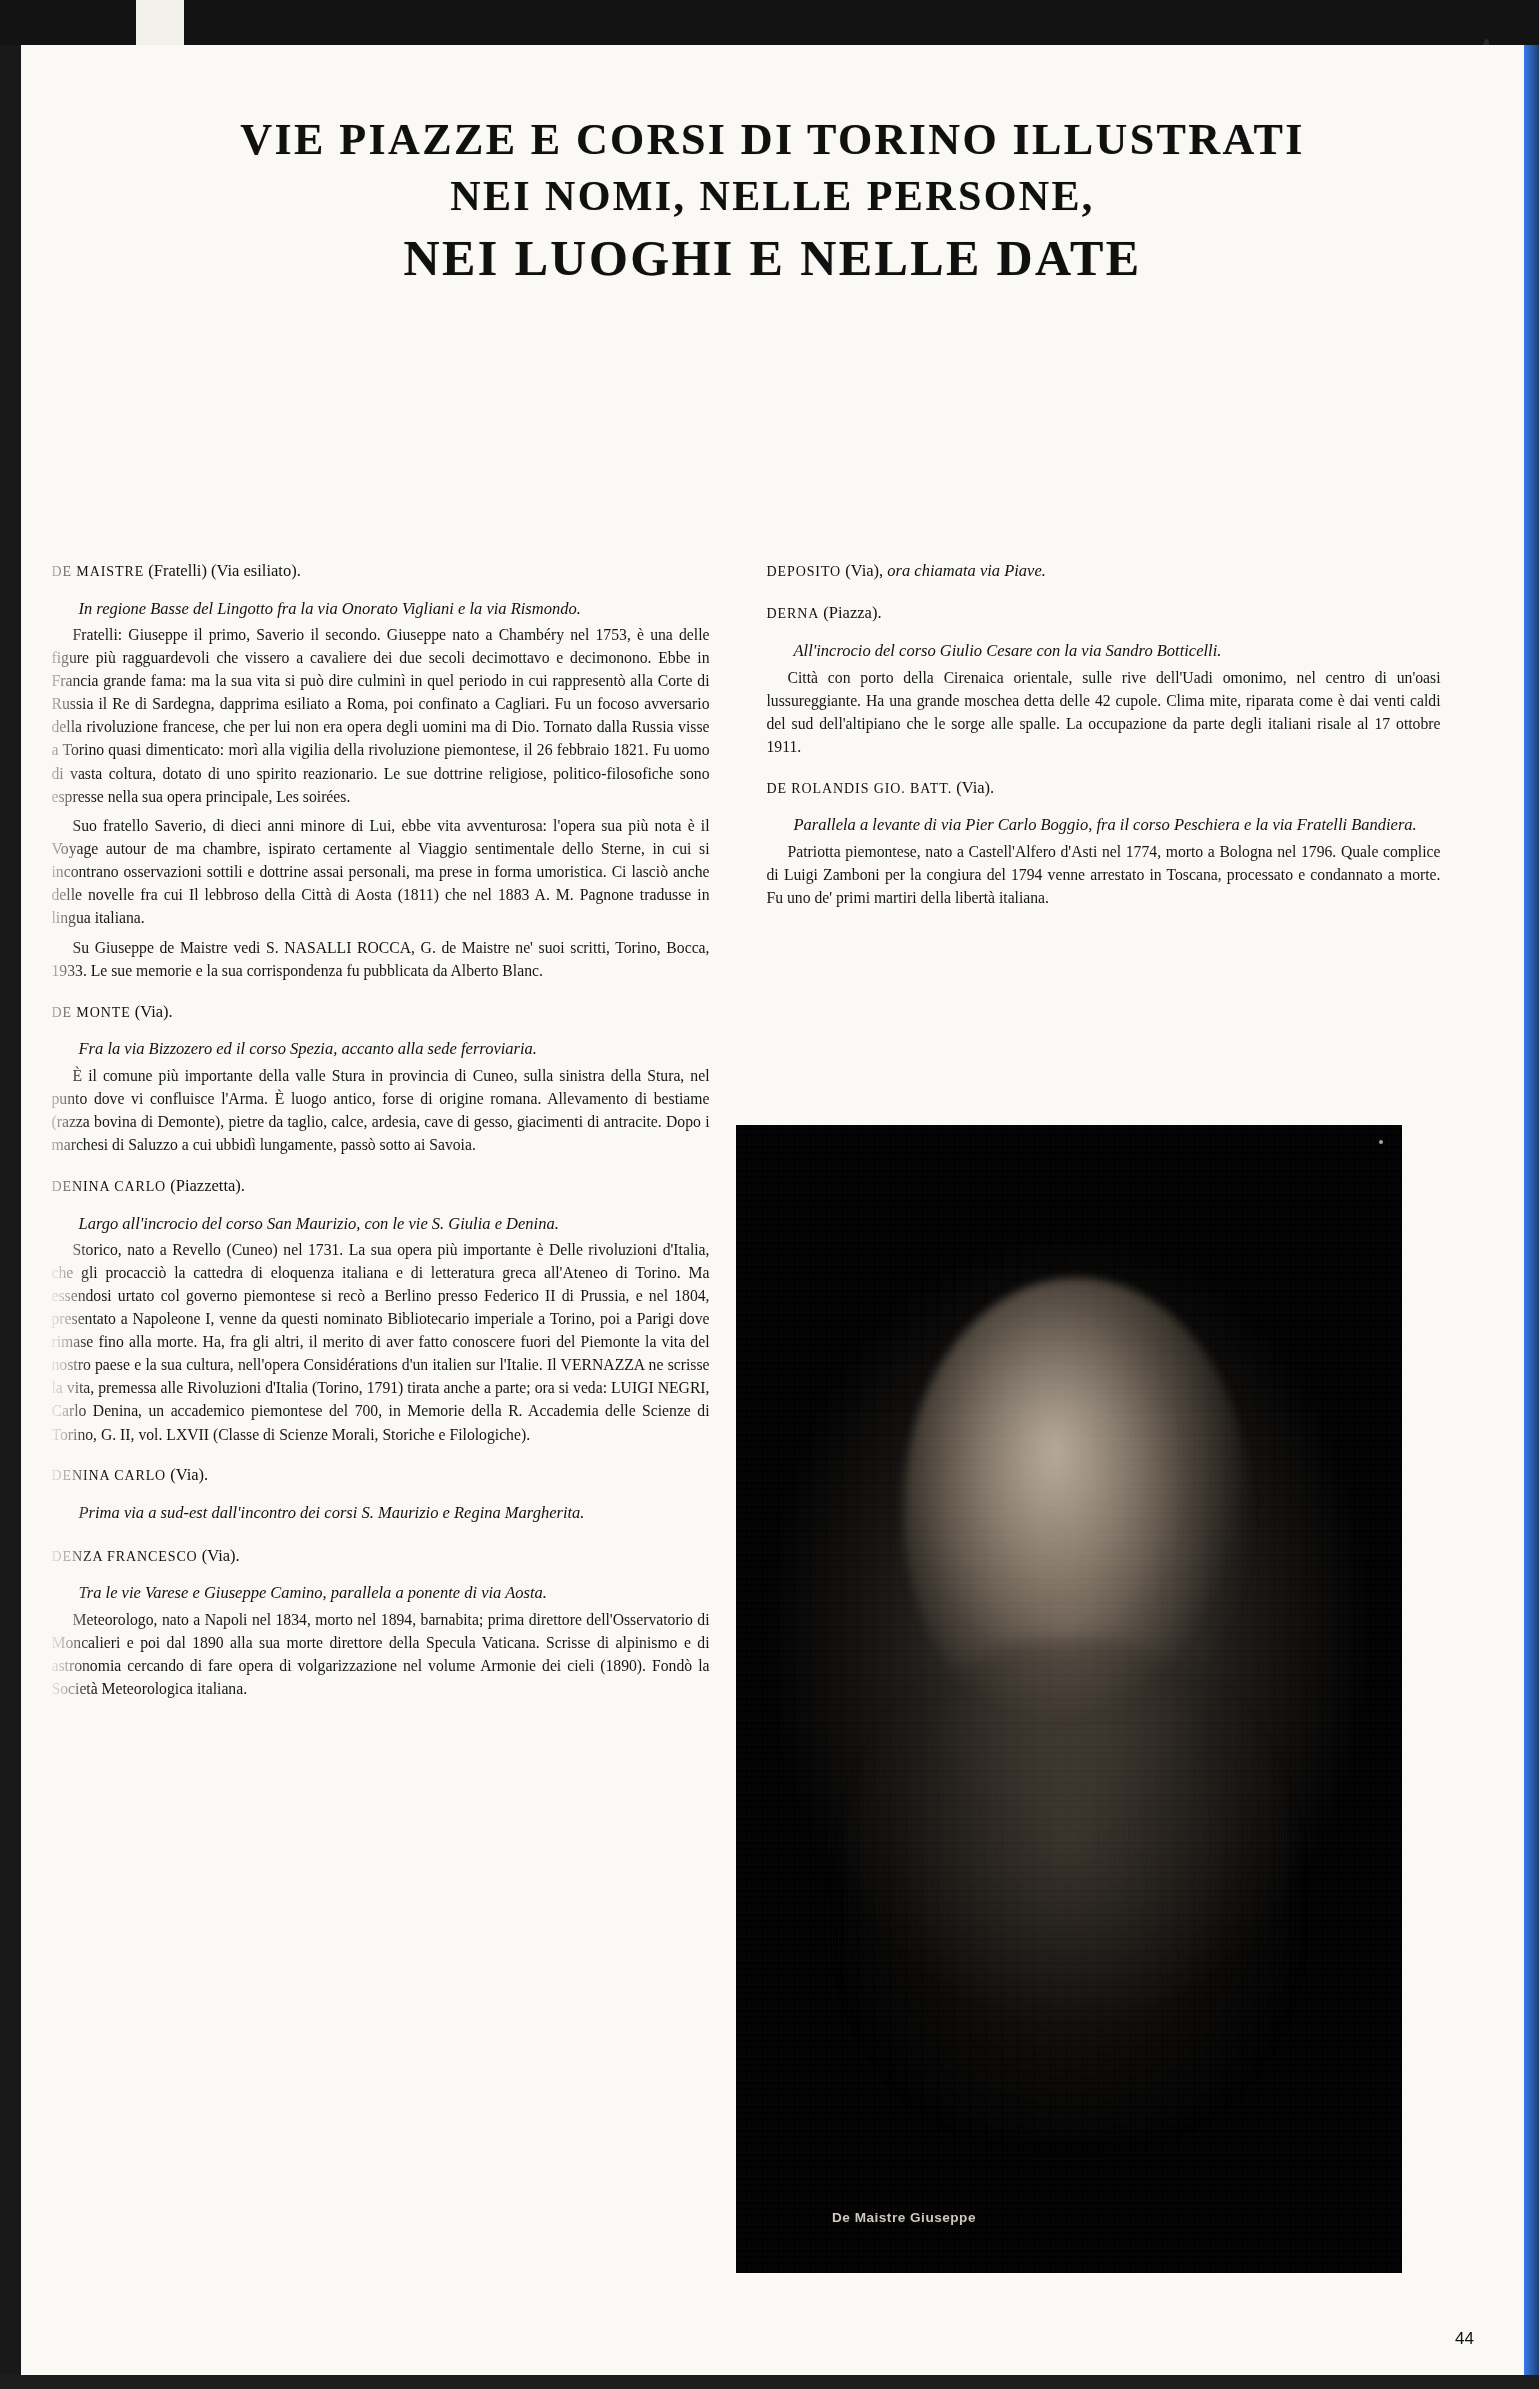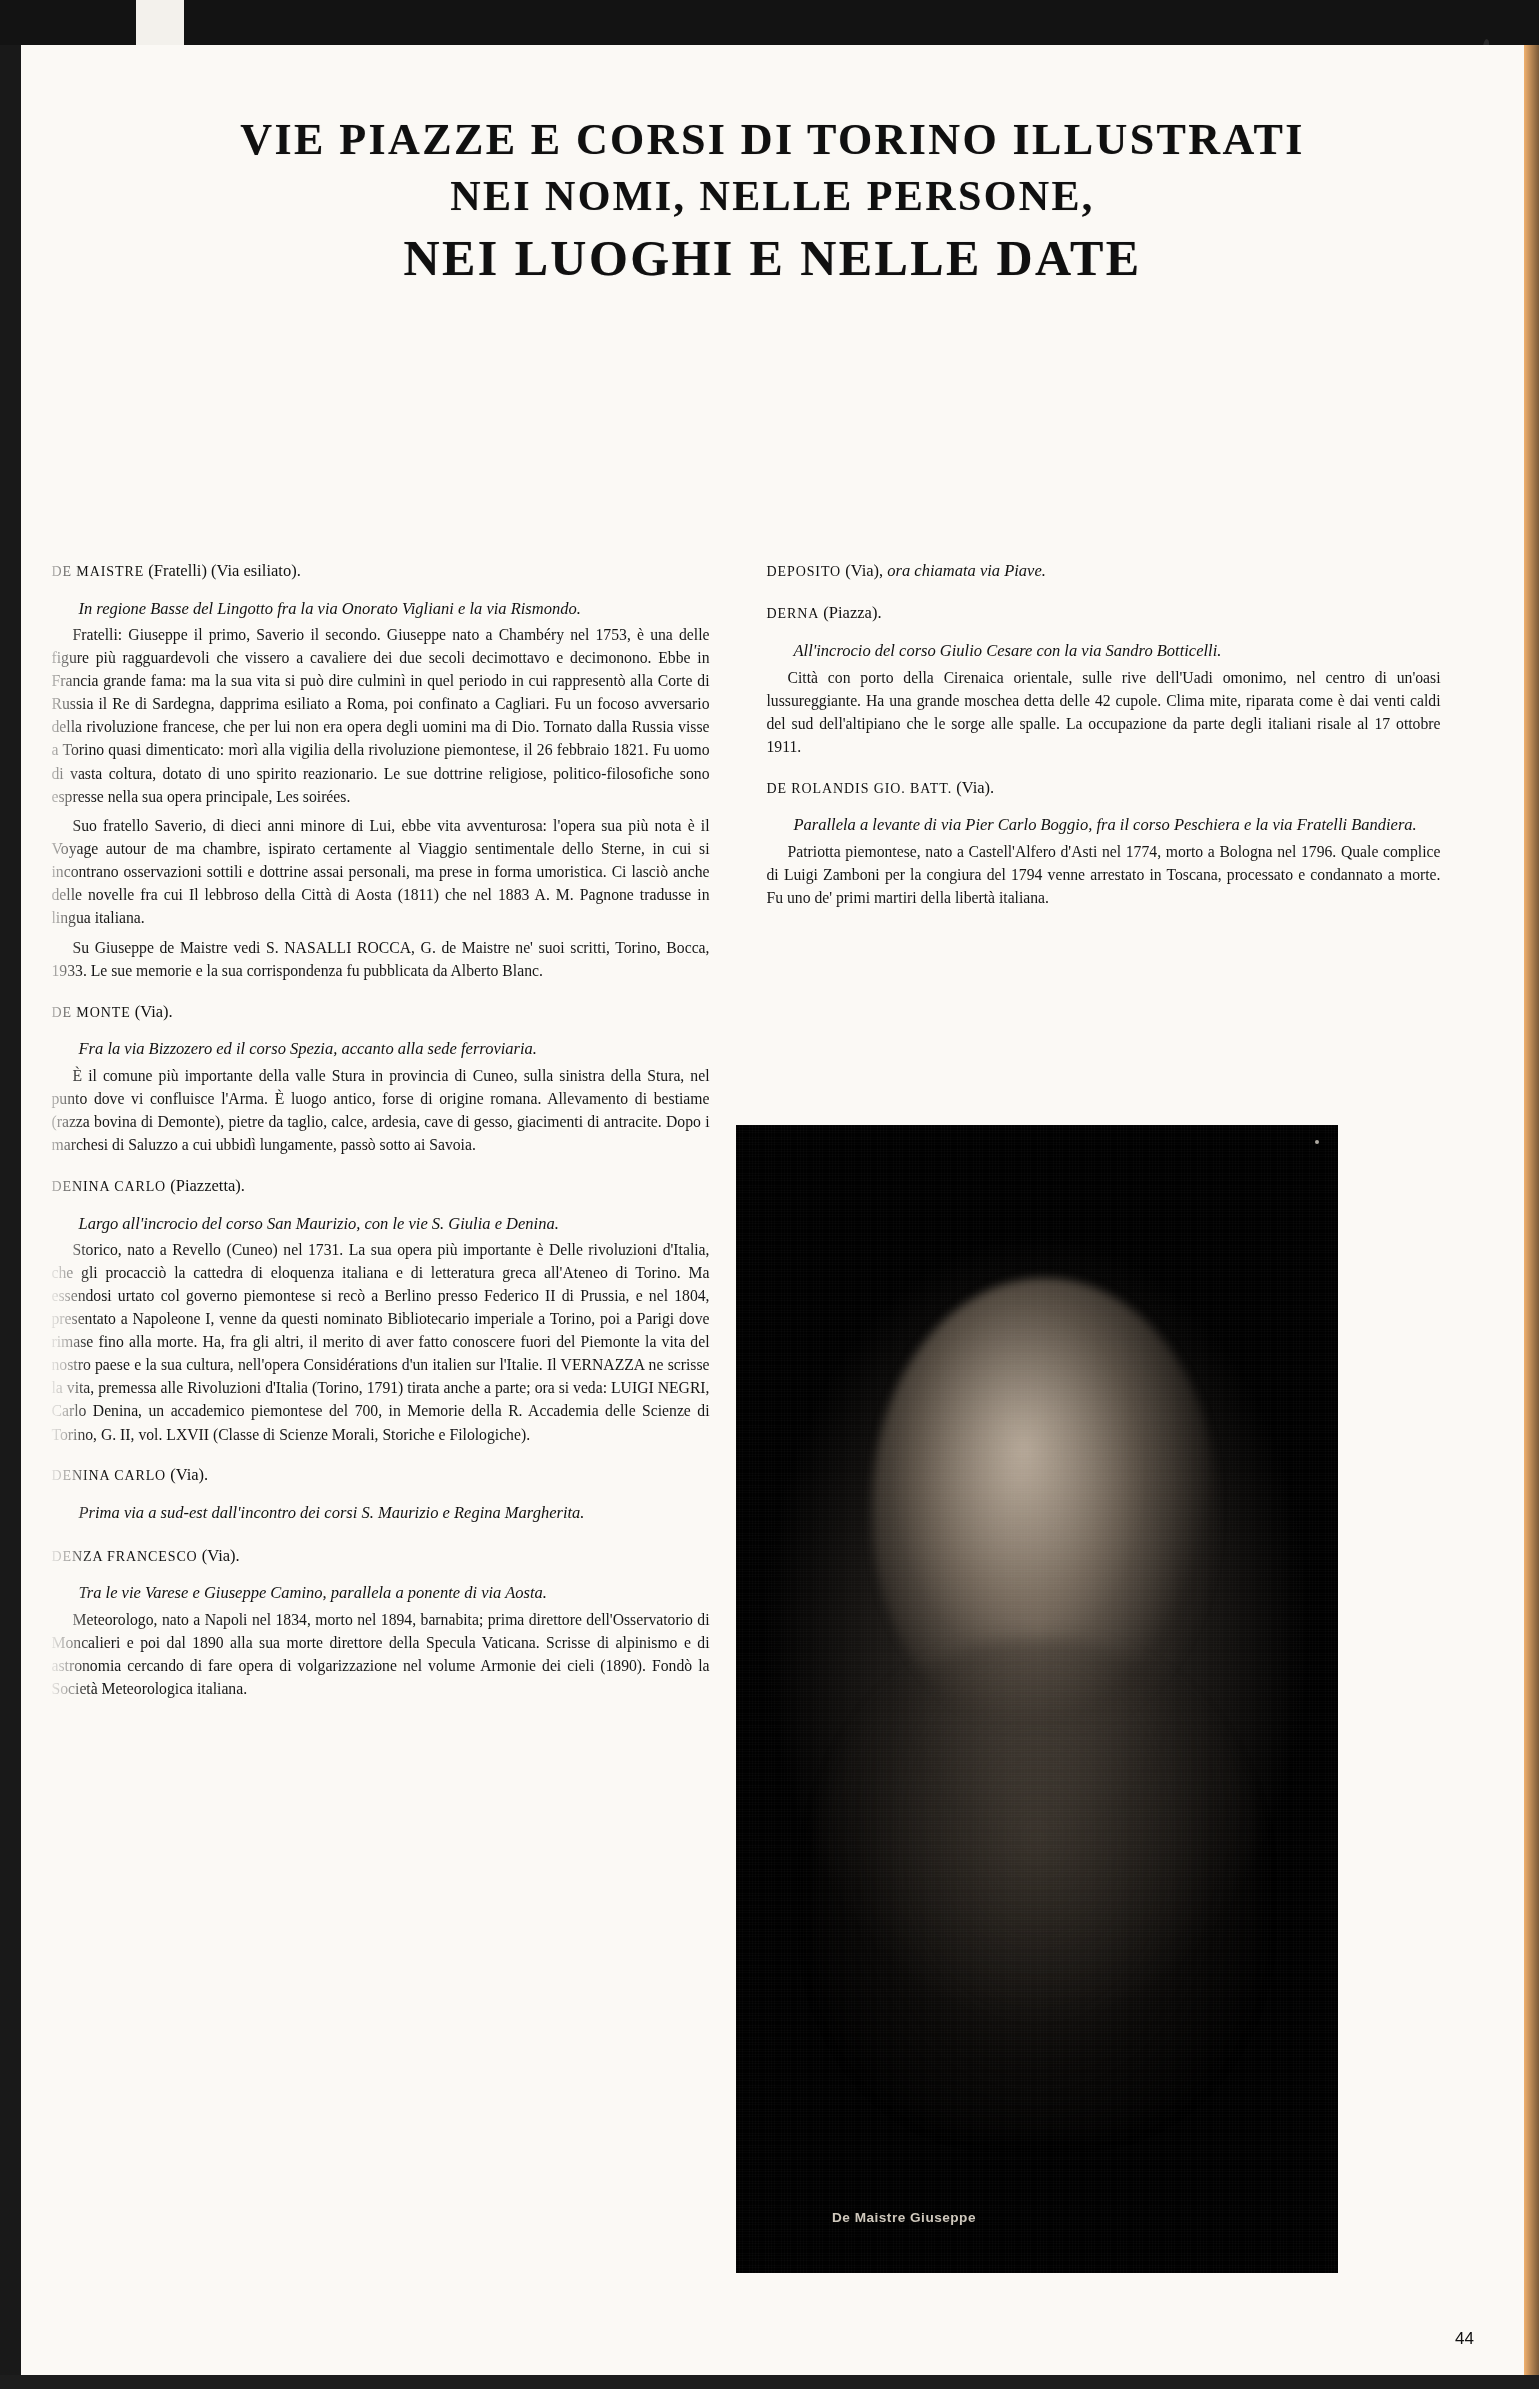--- a/index.html
+++ b/index.html
@@ -13,21 +13,21 @@
     position: relative;
     font-family: "Liberation Serif", serif;
     color: #1b1b1b;
     overflow: hidden;
   }
 
   
   .page {
     position: absolute;
     inset: 0;
-    background: #fdba74;
+    background: #3b82f6;
   }
   .scan-edge-top {
     position: absolute;
     top: 0; left: 0; right: 0;
     height: 45px;
     background: #131313;
   }
   .scan-edge-top .notch {
     position: absolute;
     top: 0;
@@ -169,21 +169,21 @@
     background: linear-gradient(to right, rgba(251,249,245,.75), rgba(251,249,245,0));
     pointer-events: none;
     z-index: 5;
   }
 
   
   .plate {
     position: absolute;
     left: 715px;
     top: 1080px;
-    width: 602px;
+    width: 666px;
     height: 1148px;
     background: #0b0b0b;
     overflow: hidden;
   }
   .plate .vignette {
     position: absolute;
     inset: 0;
     background:
       radial-gradient(ellipse 58% 44% at 50% 44%, rgba(140,125,110,.55) 0%, rgba(60,52,44,.35) 42%, rgba(0,0,0,.92) 78%),
       radial-gradient(ellipse 30% 22% at 47% 31%, rgba(190,175,160,.55) 0%, rgba(0,0,0,0) 70%);

